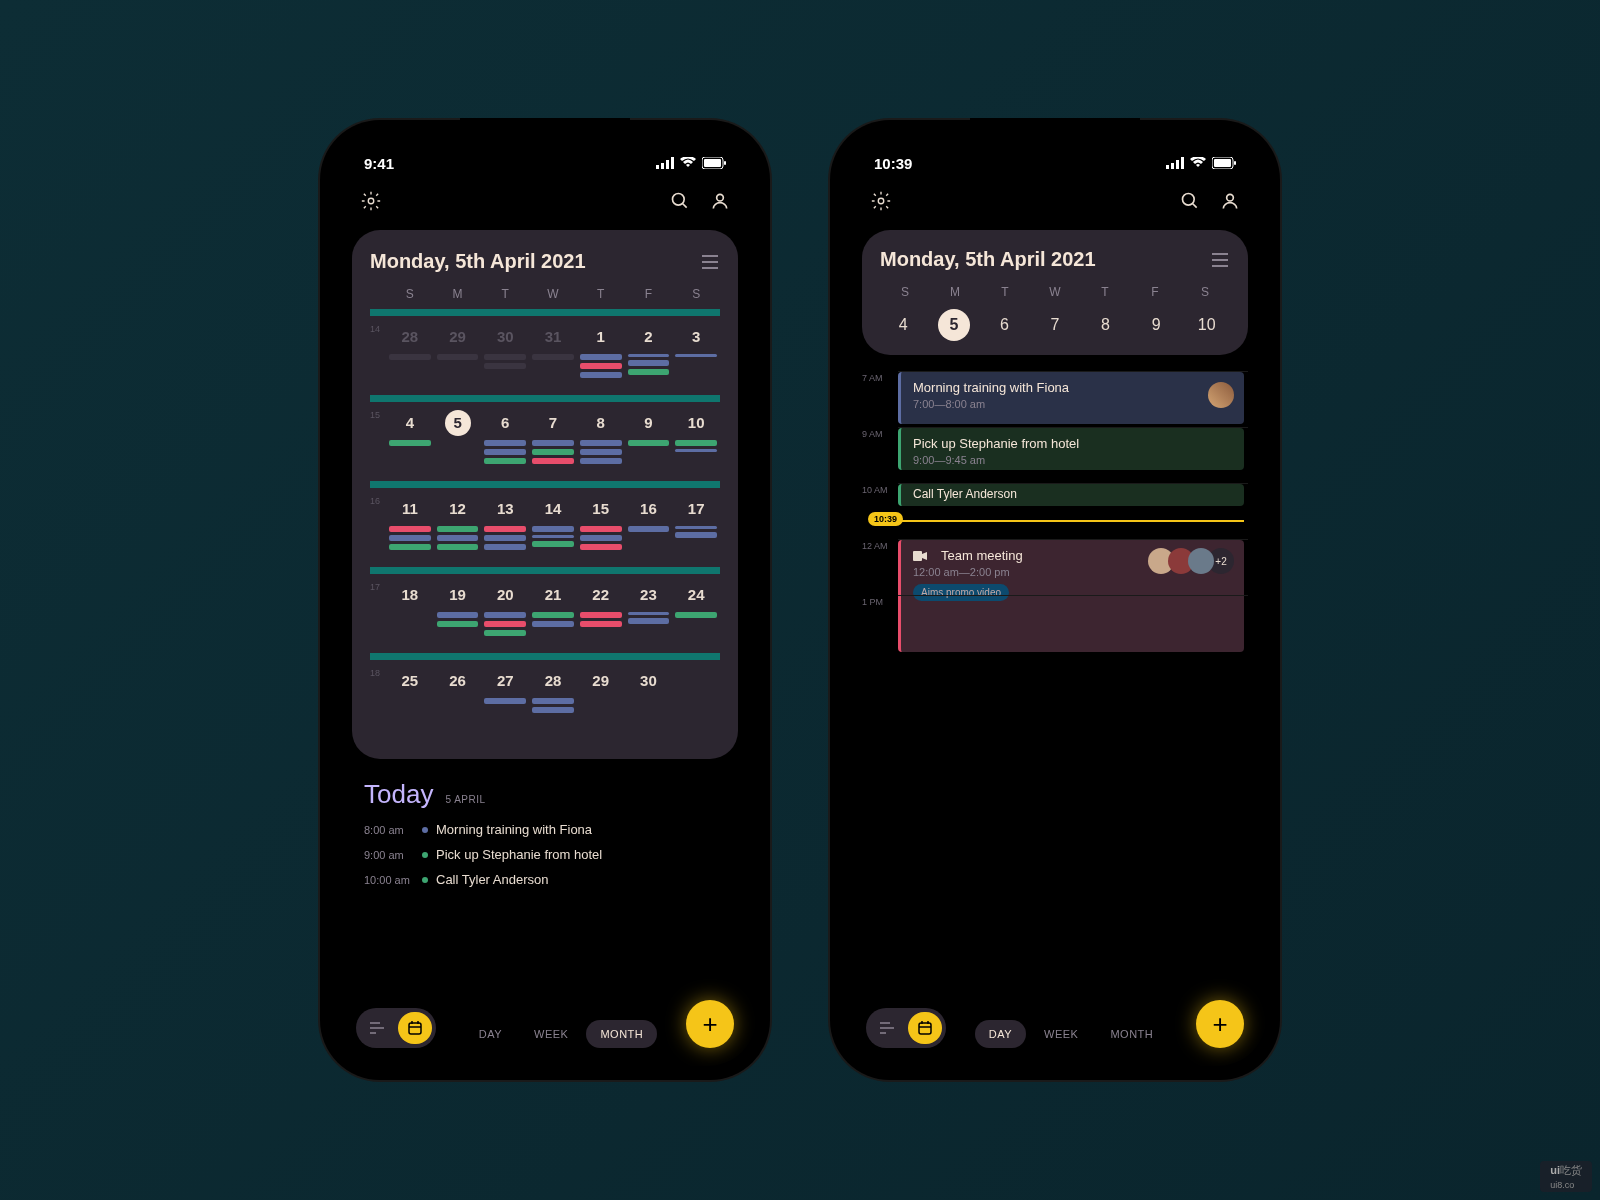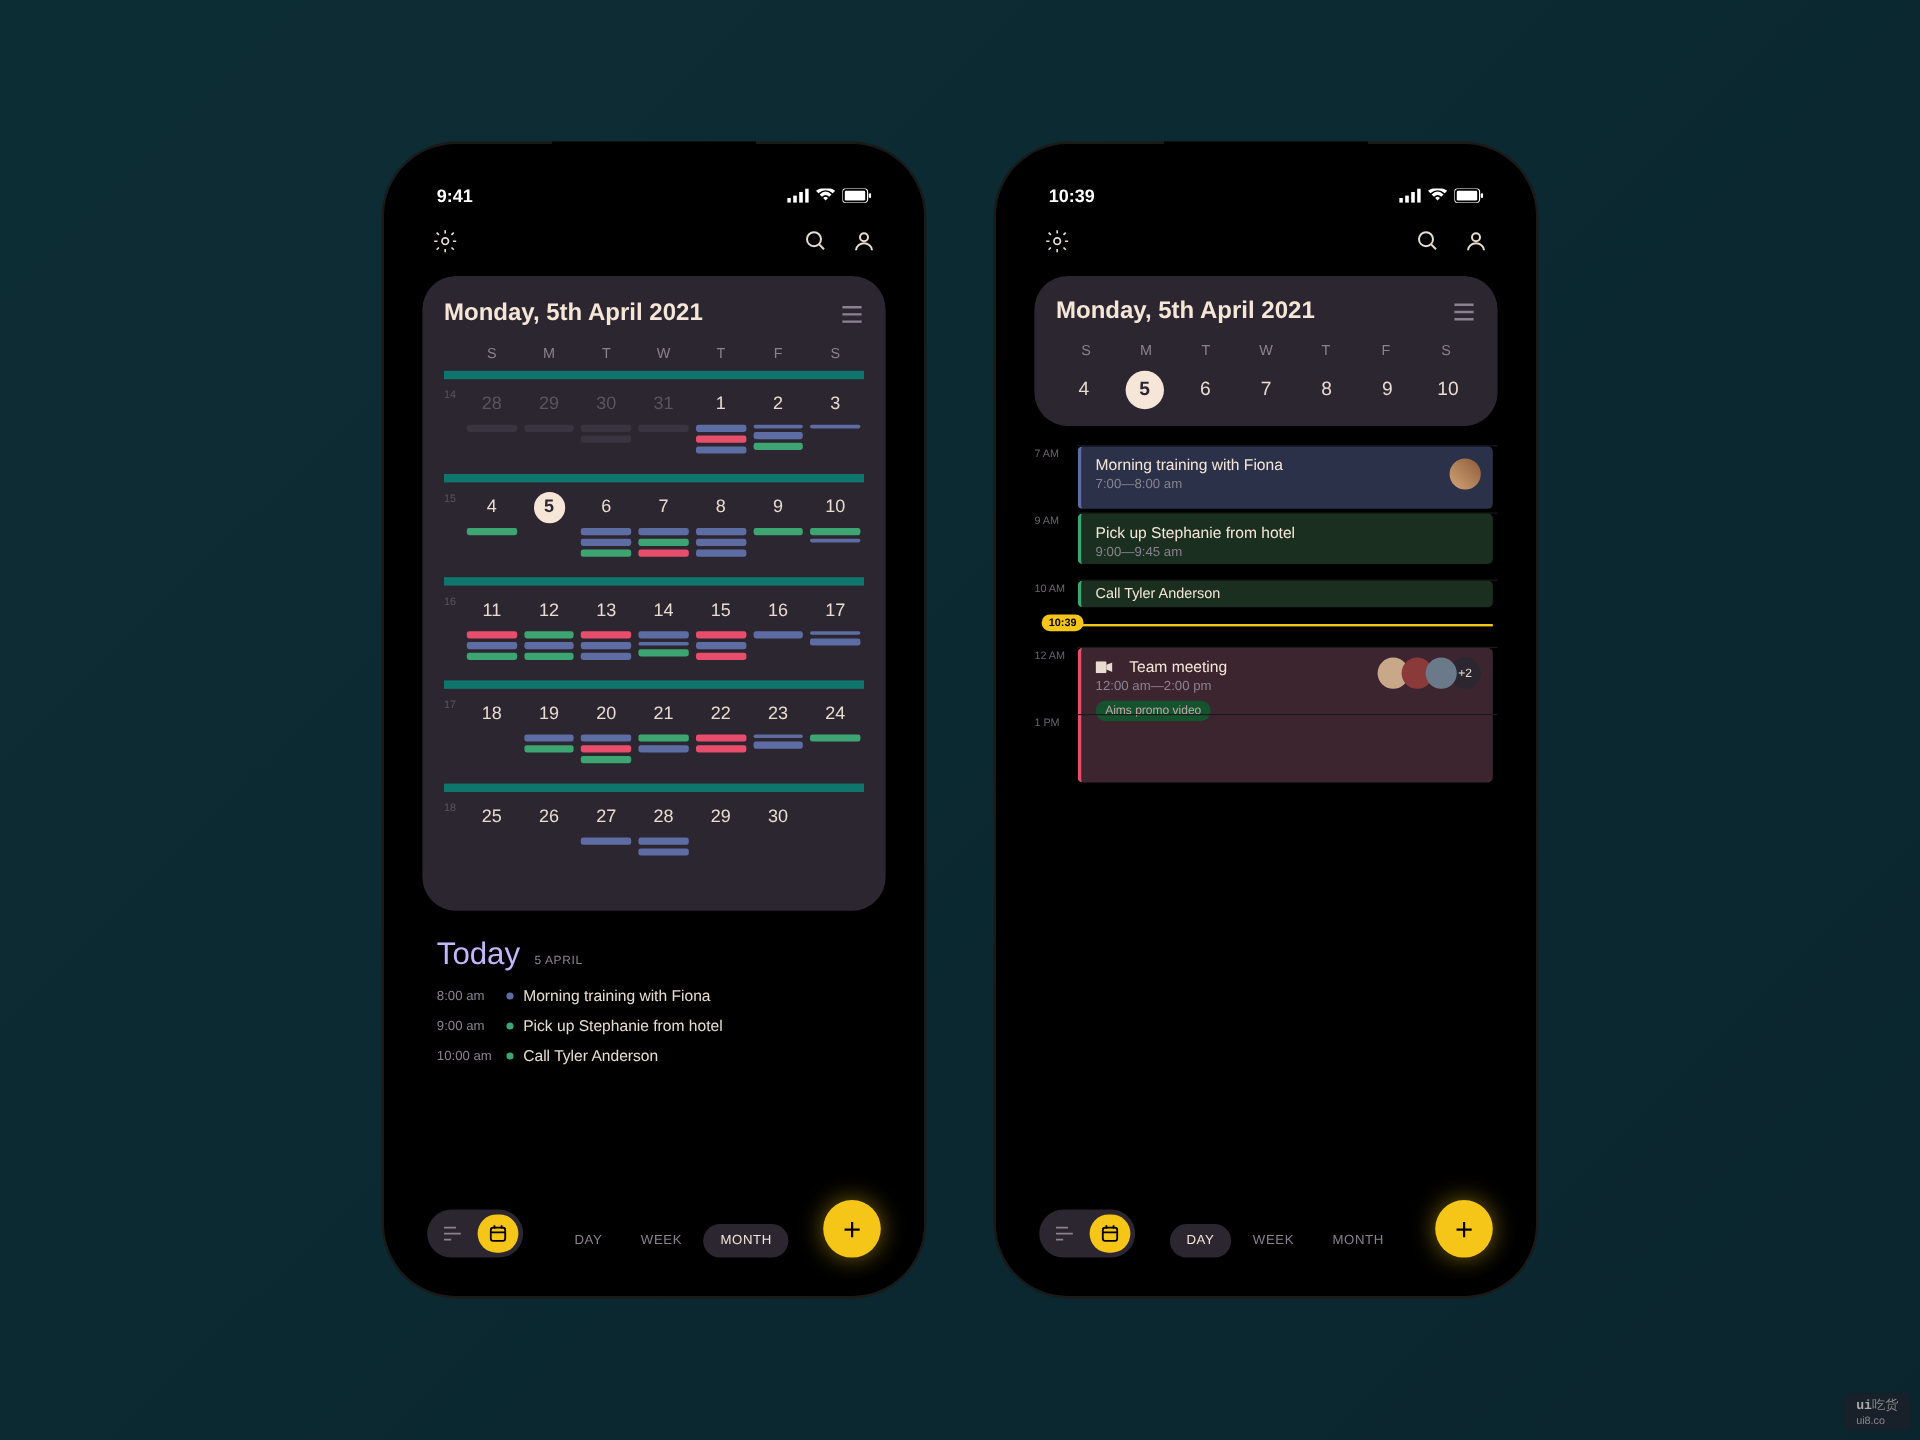--- a/index.html
+++ b/index.html
@@ -89,21 +89,21 @@
     .month-grid { position: relative; }
     .week-row {
       display: grid;
       grid-template-columns: 16px repeat(7, 1fr);
       border-top: 7px solid #0f766e;
       min-height: 86px;
       padding-top: 6px;
     }
     .week-num { font-size: 9px; color: #5a5460; padding-top: 2px; }
     .day-cell { text-align: center; padding: 2px 2px; position: relative; }
-    .day-num { font-size: 15px; color: #e8dcd0; font-weight: 400; display: inline-block; width: 26px; height: 26px; line-height: 26px; border-radius: 50%; }
+    .day-num { font-size: 15px; color: #e8dcd0; font-weight: 700; display: inline-block; width: 26px; height: 26px; line-height: 26px; border-radius: 50%; }
     .day-num.dim { color: #5a5460; }
     .day-num.today { background: #f5e6d8; color: #2c2630; font-weight: 600; }
     .bars { display: flex; flex-direction: column; gap: 3px; margin-top: 4px; padding: 0 1px; }
     .bar { height: 6px; border-radius: 2px; }
     .bar.blue { background: #5d6da3; }
     .bar.green { background: #3da571; }
     .bar.pink { background: #e84d6b; }
     .bar.dim { background: #3a3440; }
     .bar.thin { height: 3px; }
     
@@ -208,38 +208,38 @@
       top: -8px;
       background: #f5c518;
       color: #000;
       font-size: 9px;
       padding: 2px 6px;
       border-radius: 8px;
       font-weight: 600;
     }
     .event-tag {
       display: inline-block;
-      background: #14532d;
+      background: #0c4a6e;
       color: #c0a8a8;
       font-size: 10px;
       padding: 3px 8px;
       border-radius: 10px;
       margin-top: 6px;
     }
     .watermark {
       position: absolute;
       bottom: 8px;
       right: 8px;
       background: rgba(30,30,40,0.7);
       color: #888;
       font-size: 11px;
       padding: 2px 10px;
       border-radius: 4px;
     }
-    .watermark b { color: #aaa; font-weight: 600; font-family: Liberation Mono, monospace; }
+    .watermark b { color: #aaa; font-weight: 600; }
   </style>
 </head>
 <body>
 
 <div class="phone">
   <div class="notch"></div>
   <div class="screen">
     <div class="status-bar">
       <span>9:41</span>
       <div class="status-right">

